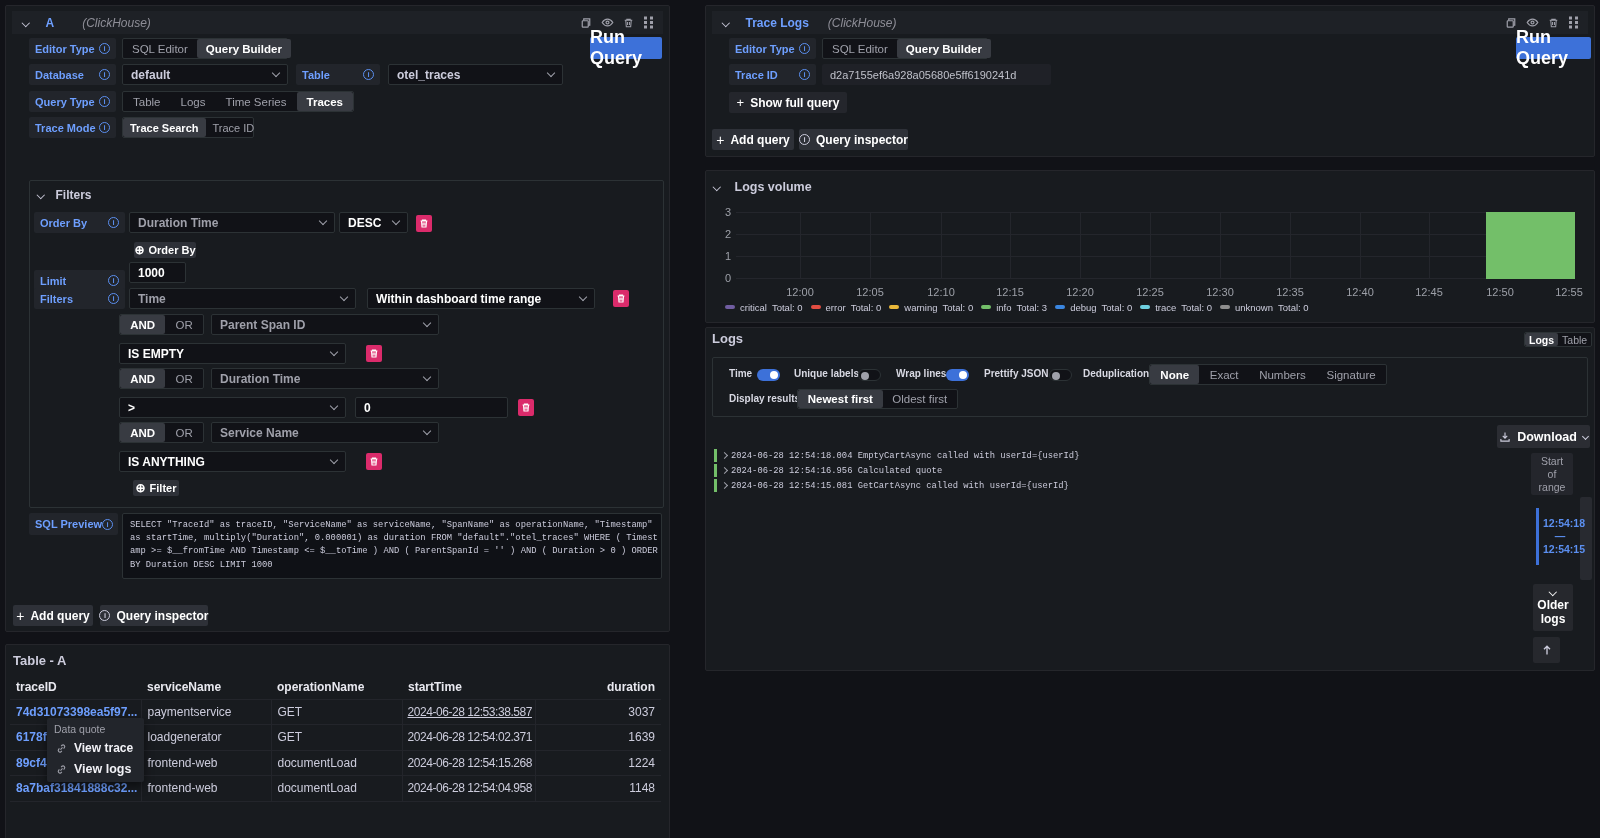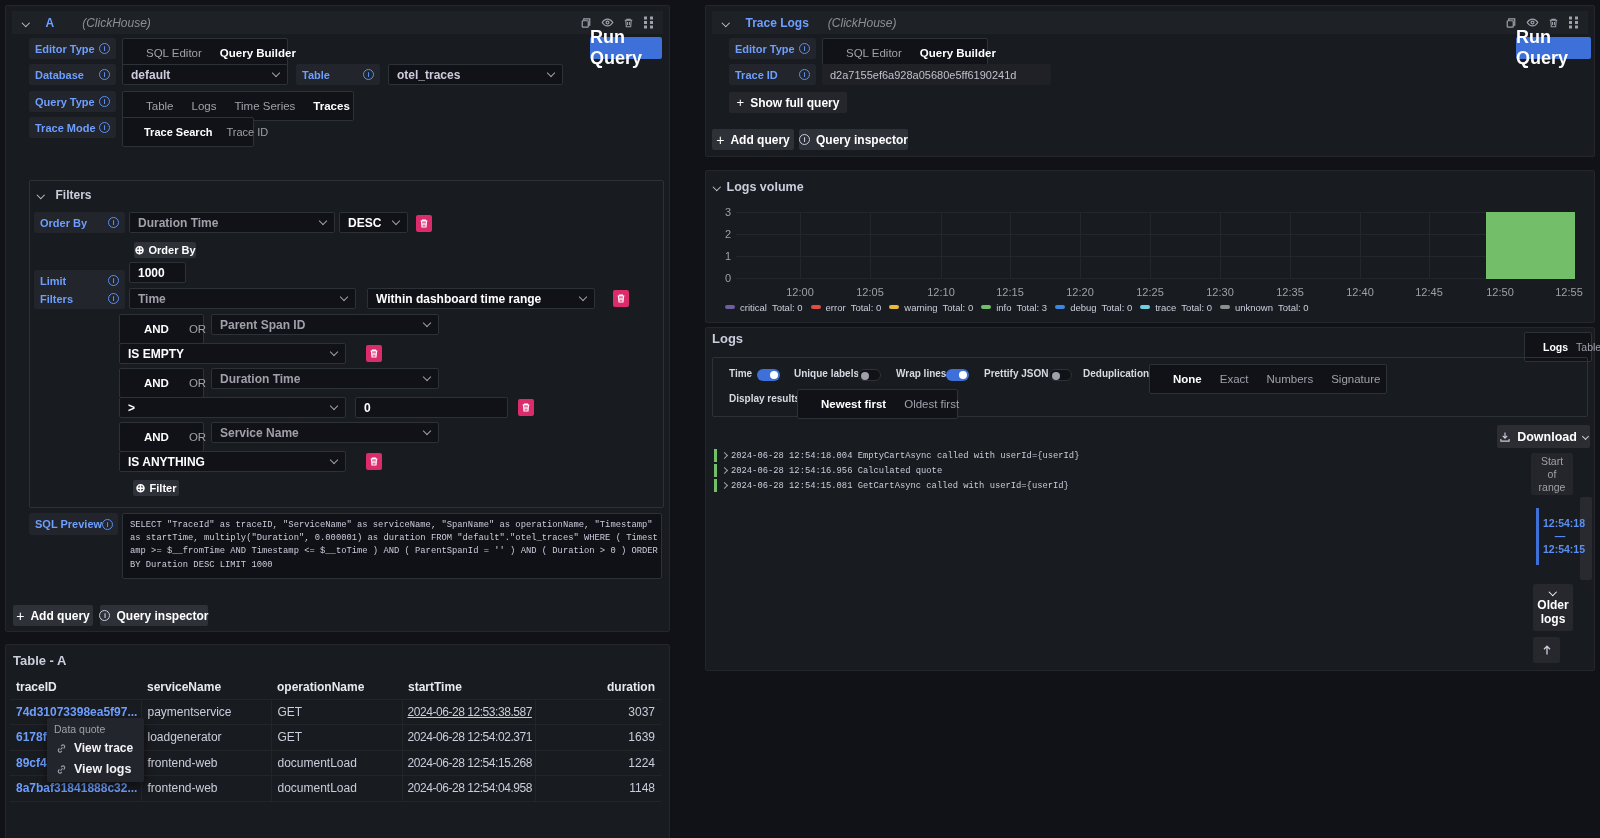--- a/index.html
+++ b/index.html
@@ -7,21 +7,21 @@
 .abs{position:absolute;}
 .panel{position:absolute;background:#181b1f;border:1px solid #25262b;border-radius:2px;box-sizing:border-box;}
 .qhdr{position:absolute;background:#1e2126;display:flex;align-items:center;box-sizing:border-box;}
 .lbl{position:absolute;background:#22252b;color:#6e9fff;font-weight:700;font-size:11px;white-space:nowrap;
   display:flex;align-items:center;justify-content:space-between;padding:0 6px;border-radius:2px;box-sizing:border-box;}
 .sel{position:absolute;background:#111217;border:1px solid #2c3235;border-radius:2px;
   display:flex;align-items:center;justify-content:space-between;padding:0 8px;font-size:12px;font-weight:700;color:#ccccdc;box-sizing:border-box;}
 .inp{position:absolute;background:#111217;border:1px solid #2c3235;border-radius:2px;
   display:flex;align-items:center;padding:0 8px;font-size:12px;font-weight:700;color:#ccccdc;box-sizing:border-box;}
 .radio{position:absolute;background:#111217;border:1px solid #2c3235;border-radius:2px;
-  display:flex;align-items:stretch;box-sizing:border-box;padding:14px;}
+  display:flex;align-items:stretch;box-sizing:border-box;padding:0;}
 .ropt{display:flex;align-items:center;justify-content:center;flex:1 0 auto;padding:0 9px;color:#9fa0aa;font-size:11.5px;font-weight:500;border-radius:2px;margin:0;white-space:nowrap;}
 .ropt.on{background:#383b42;color:#ffffff;font-weight:700;}
 .chev{display:inline-block;width:5px;height:5px;border-right:1.4px solid #9fa0aa;border-bottom:1.4px solid #9fa0aa;
   transform:rotate(45deg);margin-left:8px;flex:none;position:relative;top:-2px;}
 .chevl{display:inline-block;width:4.5px;height:4.5px;border-right:1.6px solid #ccccdc;border-bottom:1.6px solid #ccccdc;flex:none;}
 .cdown{transform:rotate(45deg);}
 .cright{transform:rotate(-45deg);}
 .info{display:inline-block;width:11px;height:11px;border:1.2px solid #5b8ff0;border-radius:50%;color:#5b8ff0;
   font-size:7.5px;font-weight:700;text-align:center;line-height:10.5px;flex:none;font-style:normal;box-sizing:border-box;}
 .tdel{position:absolute;background:#db2b6b;border-radius:2px;display:flex;align-items:center;justify-content:center;box-sizing:border-box;}
@@ -322,21 +322,21 @@
       <span class="ropt on">Query Builder</span>
 </div>
 <div class="btnp" style="left:1516px;top:37px;width:75px;height:22px;">Run Query</div>
 <div class="lbl" style="left:729px;top:64px;width:87px;height:21px;">Trace ID <span class="info">i</span></div>
 <div class="inp" style="left:822px;top:64px;width:229px;height:21px;font-weight:400;font-size:11px;color:#bfc1ca;background:#1f2127;border:none;">d2a7155ef6a928a05680e5ff6190241d</div>
 <div class="abs" style="left:729px;top:92px;width:118px;height:21px;background:#24262c;border-radius:2px;box-sizing:border-box;display:flex;align-items:center;justify-content:center;color:#fff;font-size:12px;font-weight:600;"><span style="font-size:13px;font-weight:400;margin-right:6px;">+</span>Show full query</div>
 <div class="btn2" style="left:712px;top:129px;width:82px;height:21px;"><span style="font-size:14px;font-weight:400;margin-right:6px;">+</span>Add query</div>
 <div class="btn2" style="left:799px;top:129px;width:109px;height:21px;"><span class="info" style="border-color:#ccccdc;color:#ccccdc;margin-right:6px;">i</span>Query inspector</div>
 
 <div class="panel" style="left:705px;top:170px;width:890px;height:153px;"></div>
-<div class="abs" style="left:714px;top:180px;display:flex;align-items:center;">
+<div class="abs" style="left:714px;top:180px;display:flex;align-items:center;gap:8px;">
   <span class="chevl cdown"></span>
       <span style="font-size:12.5px;font-weight:700;color:#ccccdc;margin-left:7px;">Logs volume</span>
 </div>
 <svg class="abs" style="left:705px;top:170px;" width="890" height="153" viewBox="0 0 890 153">
   <g stroke="#24262c" stroke-width="1">
     <line x1="31" y1="42.5" x2="870" y2="42.5"></line>
     <line x1="31" y1="64.5" x2="870" y2="64.5"></line>
     <line x1="31" y1="86.5" x2="870" y2="86.5"></line>
     <line x1="31" y1="108.5" x2="870" y2="108.5"></line>
     <line x1="95.5" y1="42" x2="95.5" y2="108"></line>

